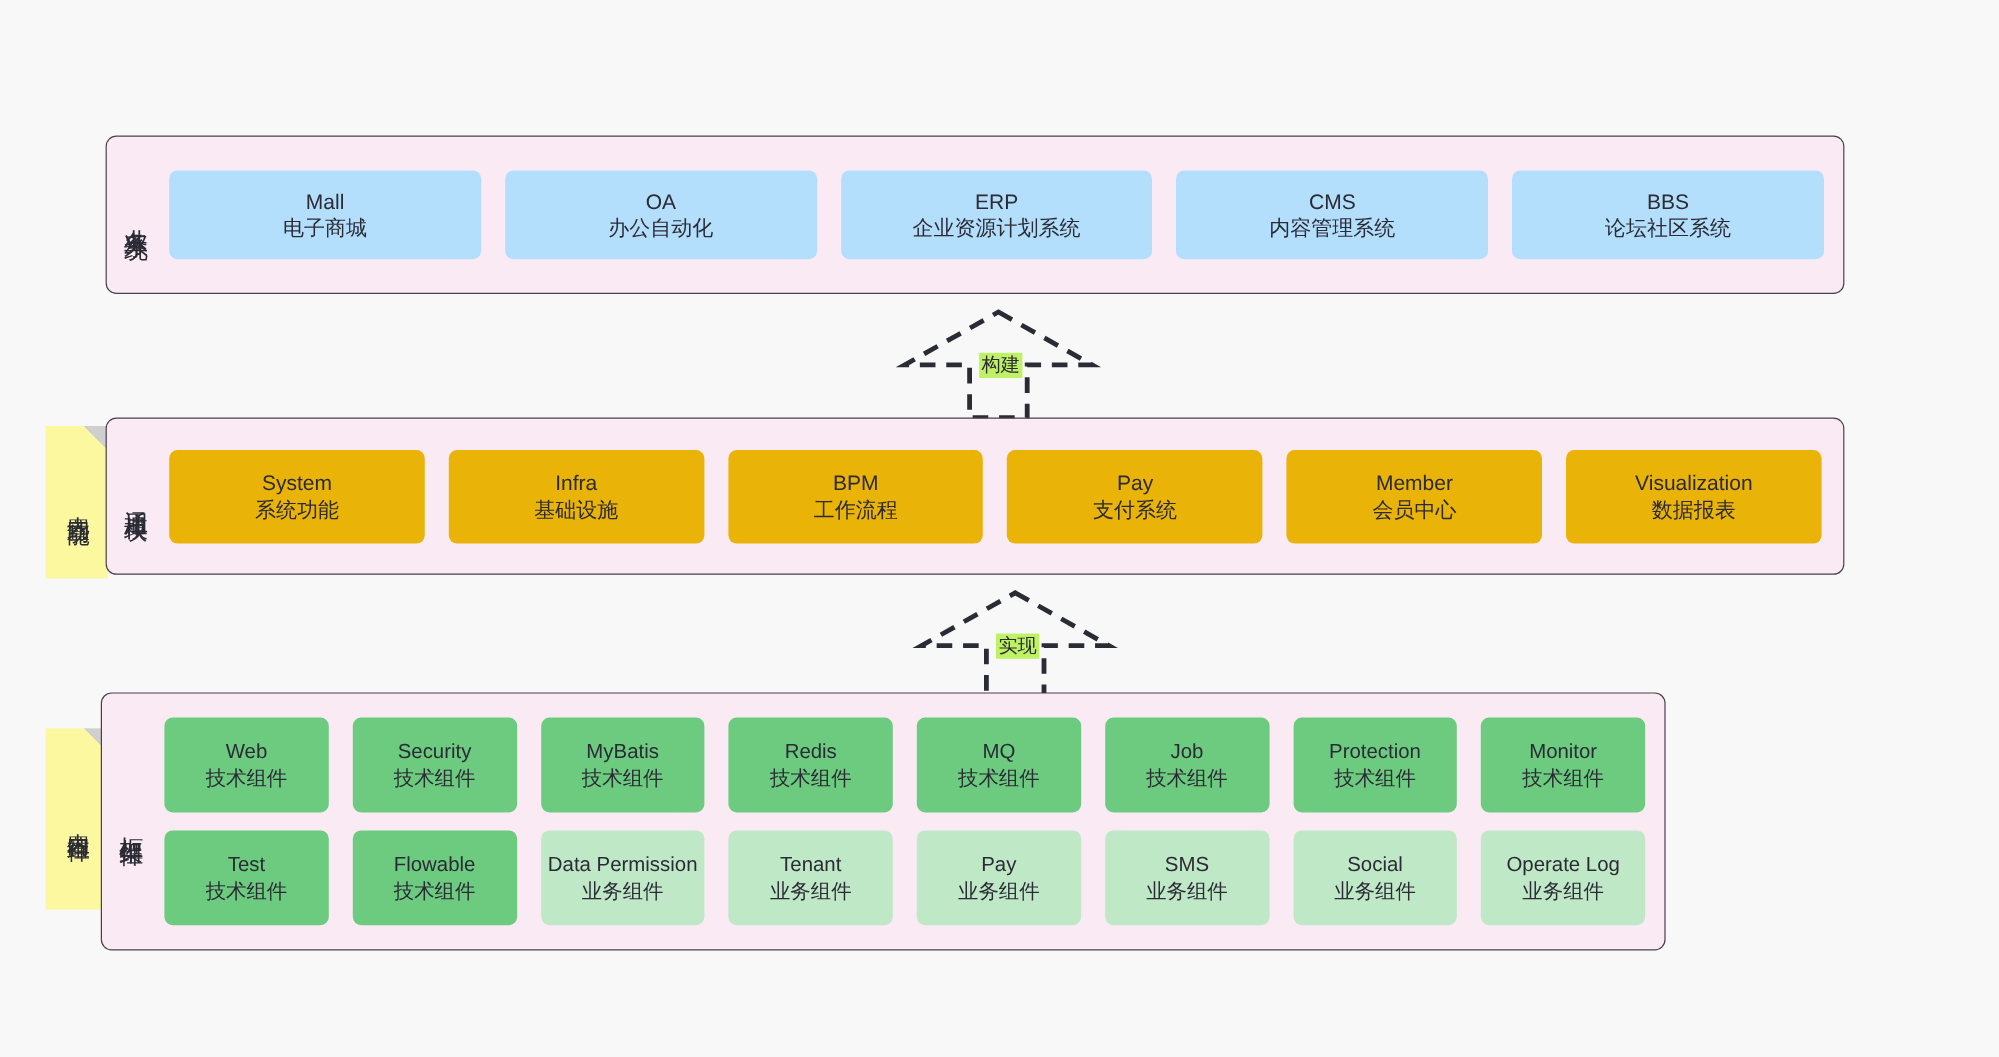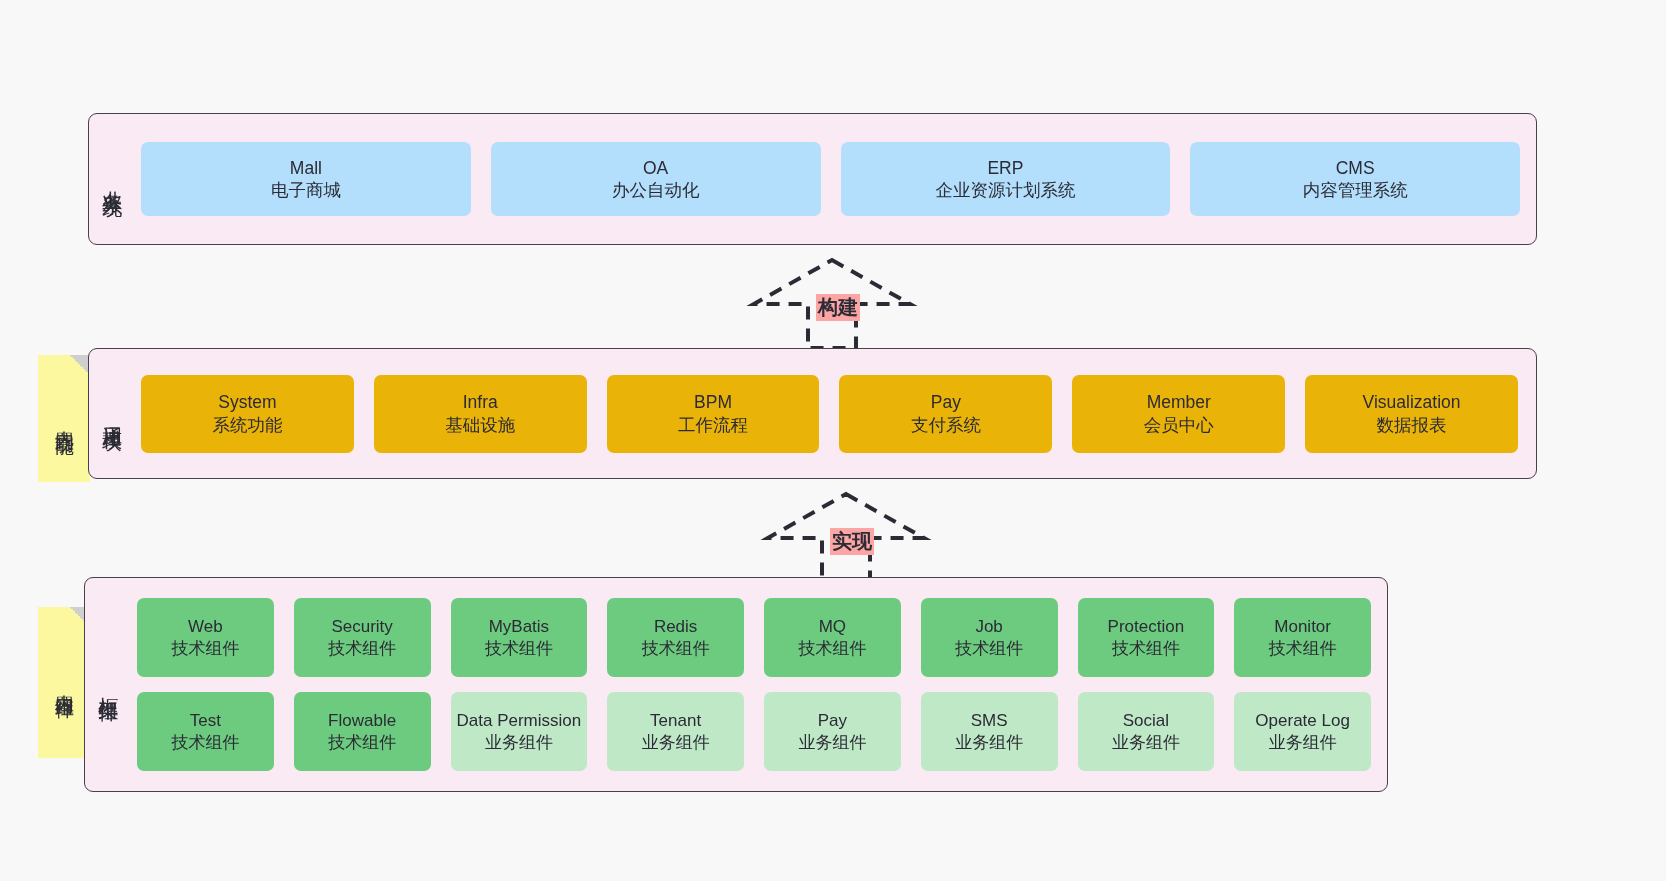--- a/index.html
+++ b/index.html
@@ -121,26 +121,25 @@
   #sticky-framework { left: 38px; top: 607px; width: 52px; height: 151px; }
 
   
   .arrow {
     position: absolute;
     pointer-events: none;
   }
   .arrow svg { display: block; overflow: visible; }
   .arrow-label {
     position: absolute;
-    font-size: 20px;
+    font-size: 16px;
     color: #2b2b35;
-    background: #fca5a5;
+    background: #bef264;
     padding: 0 2px;
     white-space: nowrap;
-    font-weight: bold;
   }
   #arrow-build { left: 752px; top: 258px; width: 160px; height: 92px; }
   #arrow-build .arrow-label { left: 64px; top: 36px; }
   #arrow-impl  { left: 766px; top: 492px; width: 160px; height: 92px; }
   #arrow-impl  .arrow-label  { left: 64px; top: 36px; }
 </style>
 </head>
 <body>
 
 <div class="canvas">
@@ -158,20 +157,24 @@
           <span class="cn">办公自动化</span>
         </div>
         <div class="card c-blue">
           <span class="en">ERP</span>
           <span class="cn">企业资源计划系统</span>
         </div>
         <div class="card c-blue">
           <span class="en">CMS</span>
           <span class="cn">内容管理系统</span>
         </div>
+        <div class="card c-blue">
+          <span class="en">BBS</span>
+          <span class="cn">论坛社区系统</span>
+        </div>
       </div>
     </div>
   </div>
 
   <div class="arrow" id="arrow-build">
     <svg width="160" height="92" viewBox="0 0 160 92">
       <path d="M80 2 L158 46 L104 46 L104 90 L56 90 L56 46 L2 46 Z" fill="none" stroke="#2b2b35" stroke-width="4" stroke-dasharray="13 9" stroke-linejoin="miter"></path>
     </svg>
     <span class="arrow-label">构建</span>
   </div>

